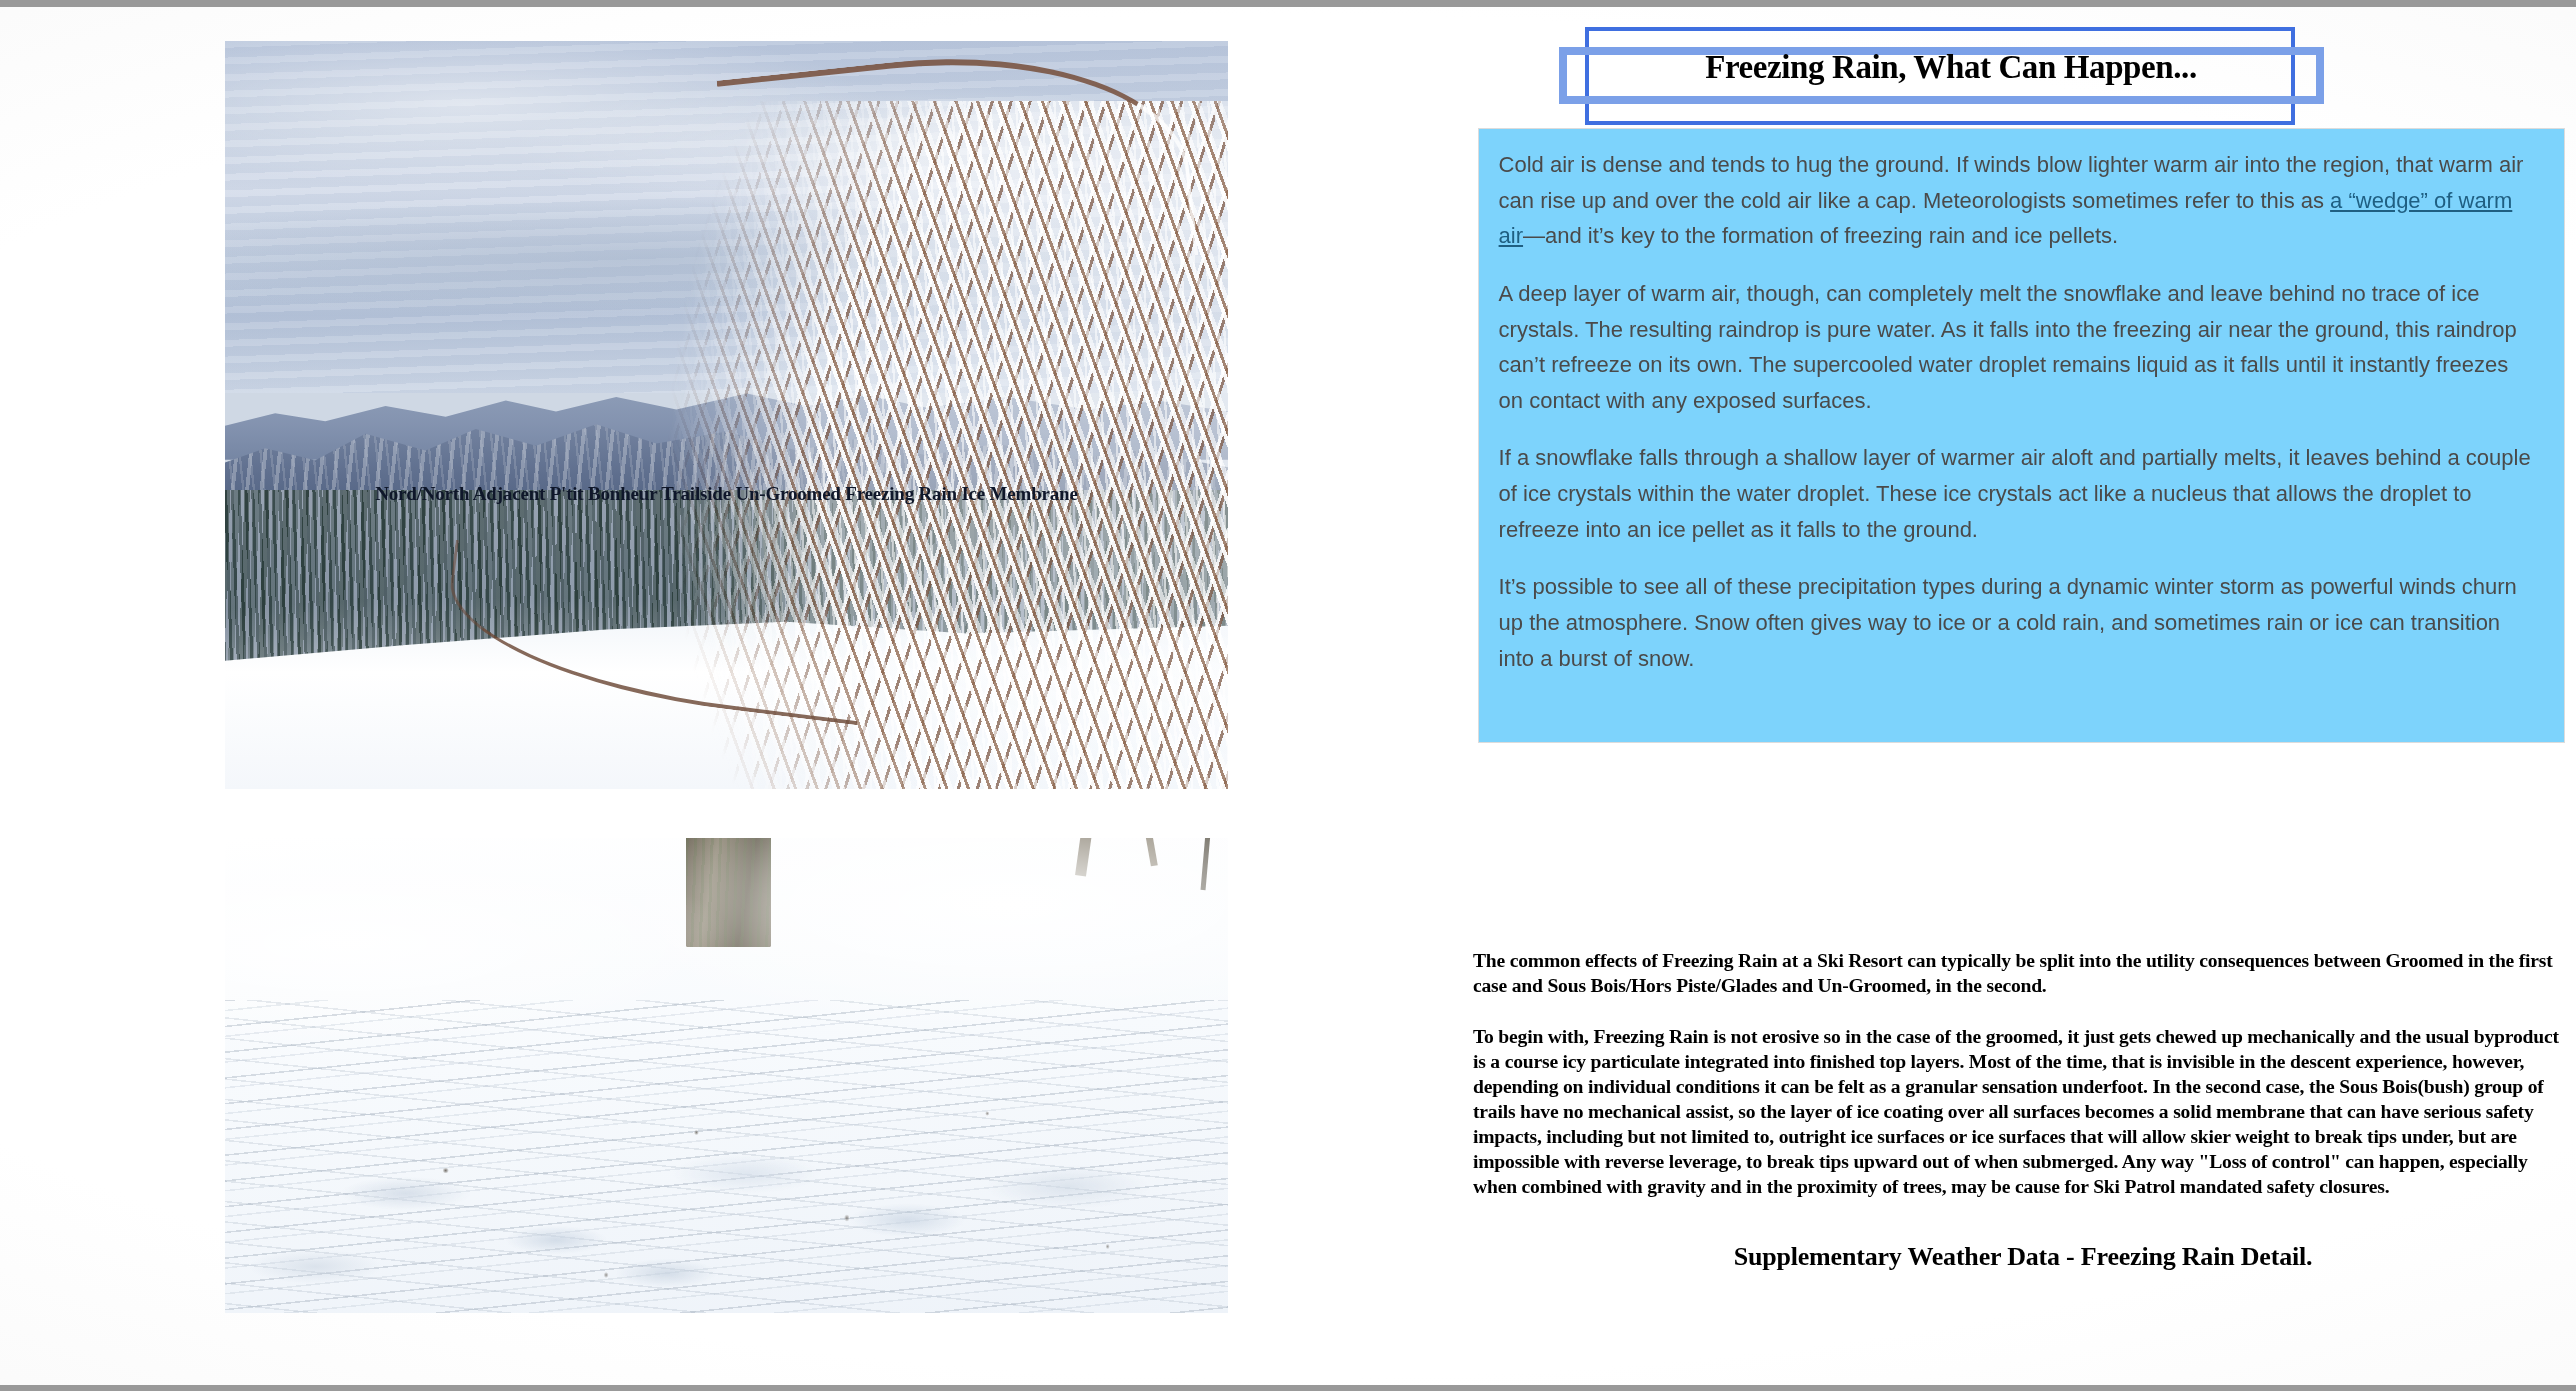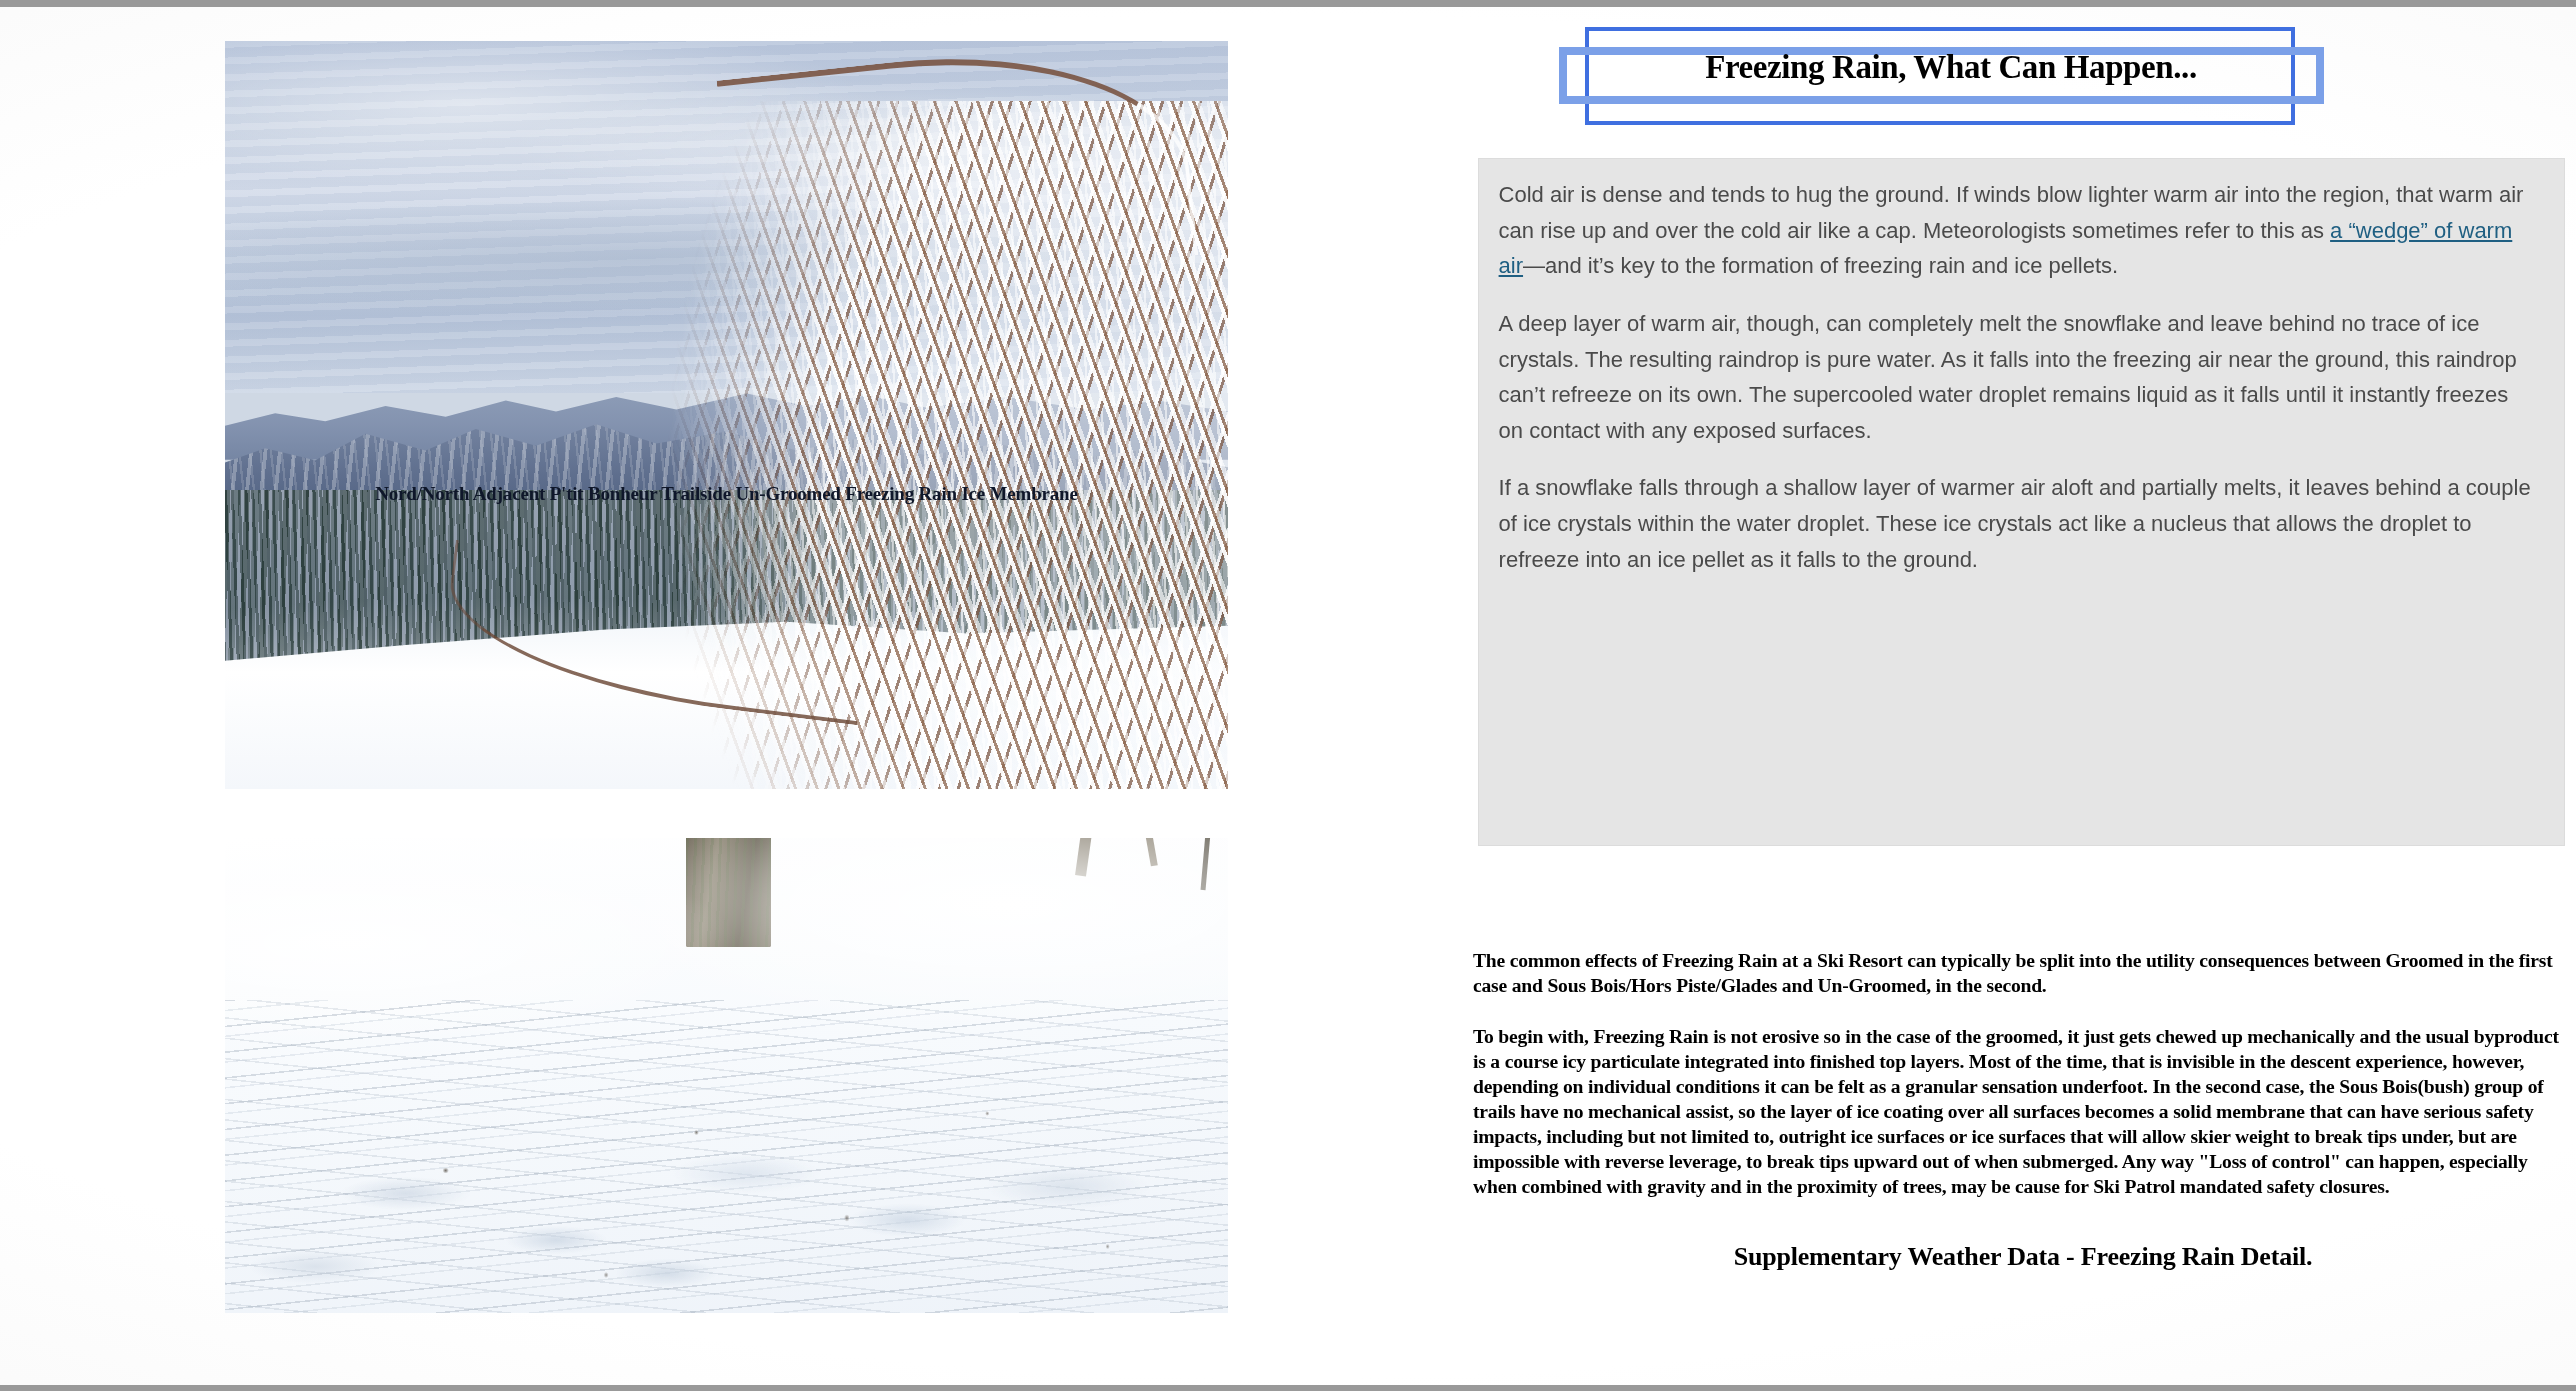--- a/index.html
+++ b/index.html
@@ -261,24 +261,24 @@
     font-weight: bold;
     font-size: 33px;
     color: #000000;
     letter-spacing: -0.4px;
     z-index: 4;
   }
 
   
   #article-box {
     position:absolute;
-    left: 1478px; top: 158px;
-    width: 1087px; height: 688px;
+    left: 1478px; top: 128px;
+    width: 1087px; height: 615px;
     border: 1.5px solid #dcdcdc;
-    background: #e5e5e5;
+    background: #7dd3fc;
     padding: 18px 25.6px 18px 19.6px;
   }
   .article-p {
     font-family: "Liberation Sans", sans-serif;
     font-size: 22px;
     line-height: 1.62;
     color: #4a4a4a;
     margin-bottom: 22px;
   }
   .article-p:last-child { margin-bottom: 0; }
@@ -364,20 +364,21 @@
   </div>
 
   <div id="article-box">
 
     <p class="article-p">
       <span>Cold air is dense and tends to hug the ground. If winds blow lighter warm air into the region, that warm air can rise up and over the cold air like a cap. Meteorologists sometimes refer to this as </span><a href="#" class="article-link">a “wedge” of warm air</a><span>—and it’s key to the formation of freezing rain and ice pellets.</span>
     </p>
 
     <p class="article-p">A deep layer of warm air, though, can completely melt the snowflake and leave behind no trace of ice crystals. The resulting raindrop is pure water. As it falls into the freezing air near the ground, this raindrop can’t refreeze on its own. The supercooled water droplet remains liquid as it falls until it instantly freezes on contact with any exposed surfaces.</p>
     <p class="article-p">If a snowflake falls through a shallow layer of warmer air aloft and partially melts, it leaves behind a couple of ice crystals within the water droplet. These ice crystals act like a nucleus that allows the droplet to refreeze into an ice pellet as it falls to the ground.</p>
+    <p class="article-p">It’s possible to see all of these precipitation types during a dynamic winter storm as powerful winds churn up the atmosphere. Snow often gives way to ice or a cold rain, and sometimes rain or ice can transition into a burst of snow.</p>
   </div>
 
   <div id="commentary">
     <p class="bold-p">The common effects of Freezing Rain at a Ski Resort can typically be split into the utility consequences between Groomed in the first case and Sous Bois/Hors Piste/Glades and Un-Groomed, in the second.</p>
     <p class="bold-p">To begin with, Freezing Rain is not erosive so in the case of the groomed, it just gets chewed up mechanically and the usual byproduct is a course icy particulate integrated into finished top layers. Most of the time, that is invisible in the descent experience, however, depending on individual conditions it can be felt as a granular sensation underfoot.  In the second case, the Sous Bois(bush) group of trails have no mechanical assist, so the layer of ice coating over all surfaces becomes a solid membrane that can have serious safety impacts, including but not limited to, outright ice surfaces or ice surfaces that will allow skier weight to break tips under, but are impossible with reverse leverage, to break tips upward out of when submerged. Any way "Loss of control" can happen, especially when combined with gravity and in the proximity of trees, may be cause for Ski Patrol mandated safety closures.</p>
   </div>
 
   <div id="supp-heading">Supplementary Weather Data - Freezing Rain Detail.</div>
 
   <div class="chrome-bar bottom"></div>

